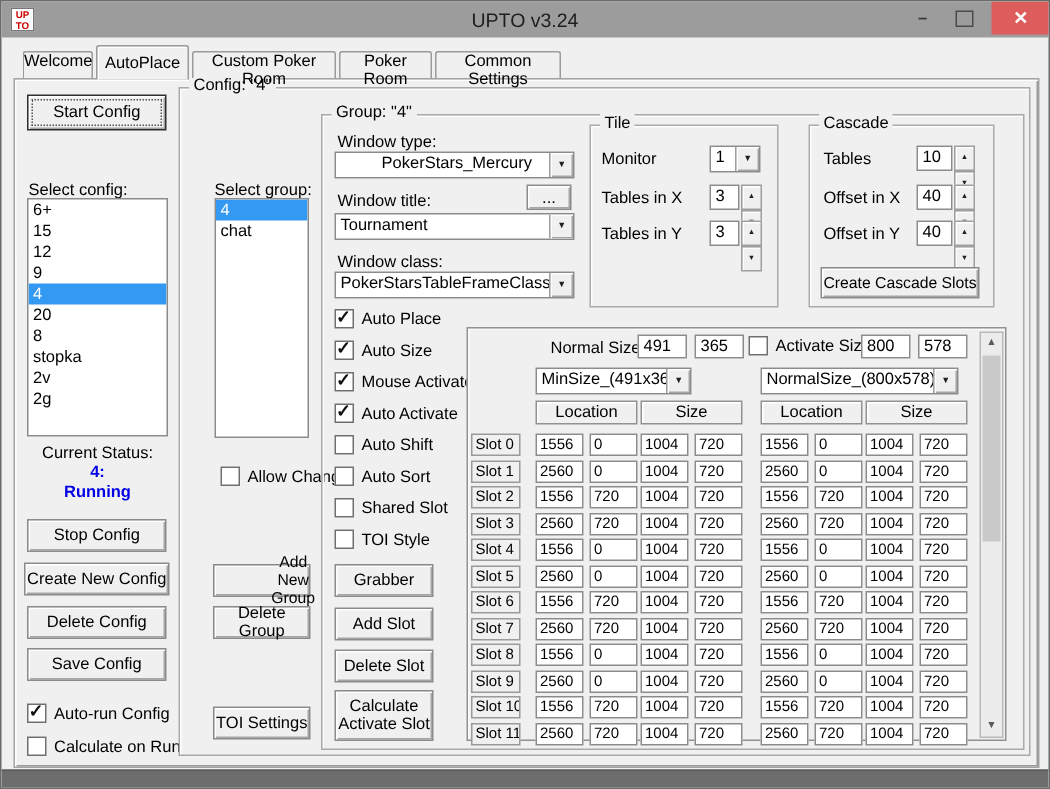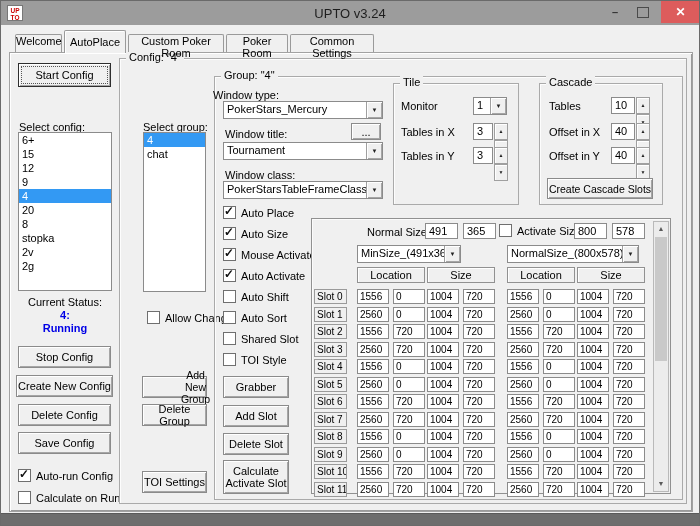--- a/index.html
+++ b/index.html
@@ -140,22 +140,22 @@
     <span>Allow Change</span>
   </div>
   <div class="btn" style="left:141px;top:375px;width:65px;height:22px;font-size:10.5px;padding-left:42px;">Add New Group</div>
   <div class="btn" style="left:141px;top:403px;width:65px;height:22px;">Delete Group</div>
   <div class="btn" style="left:141px;top:470px;width:65px;height:22px;">TOI Settings</div>
 
   <div class="groupbox" style="left:213px;top:75px;width:469px;height:424px;">
     <span class="gb-cap">Group: "4"</span>
   </div>
 
-  <div class="label" style="left:212px;top:88px;">Window type:</div>
-  <div class="combo" style="left:222px;top:100px;width:160px;height:18px;">
+  <div class="label" style="left:224px;top:88px;">Window type:</div>
+  <div class="combo" style="left:222px;top:100px;width:160px;height:18px;text-align:center;">
     <span>PokerStars_Mercury</span>
     <span class="arrow">▼</span>
   </div>
   <div class="label" style="left:224px;top:127px;">Window title:</div>
   <div class="btn" style="left:350px;top:122px;width:30px;height:17px;">...</div>
   <div class="combo" style="left:222px;top:141px;width:160px;height:18px;">
     <span>Tournament</span>
     <span class="arrow">▼</span>
   </div>
   <div class="label" style="left:224px;top:168px;">Window class:</div>

